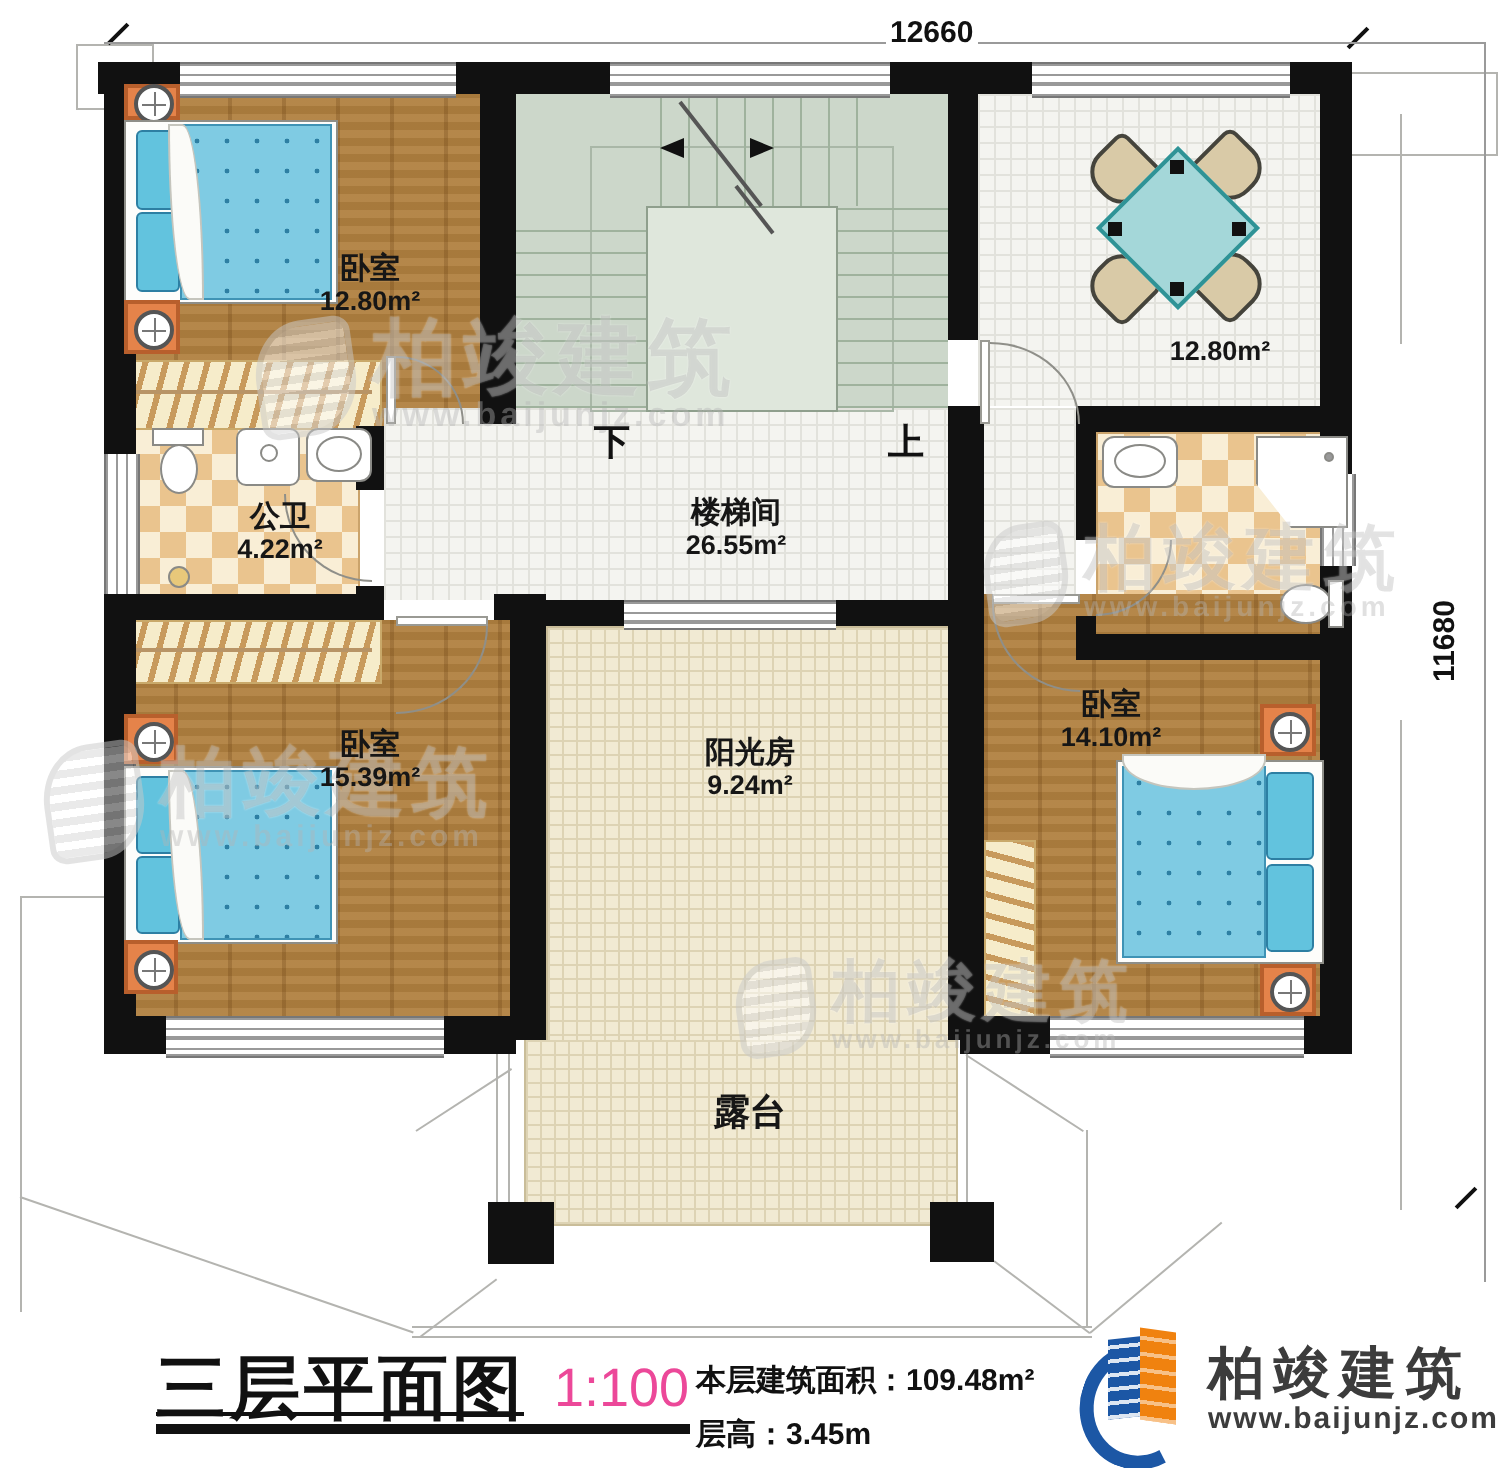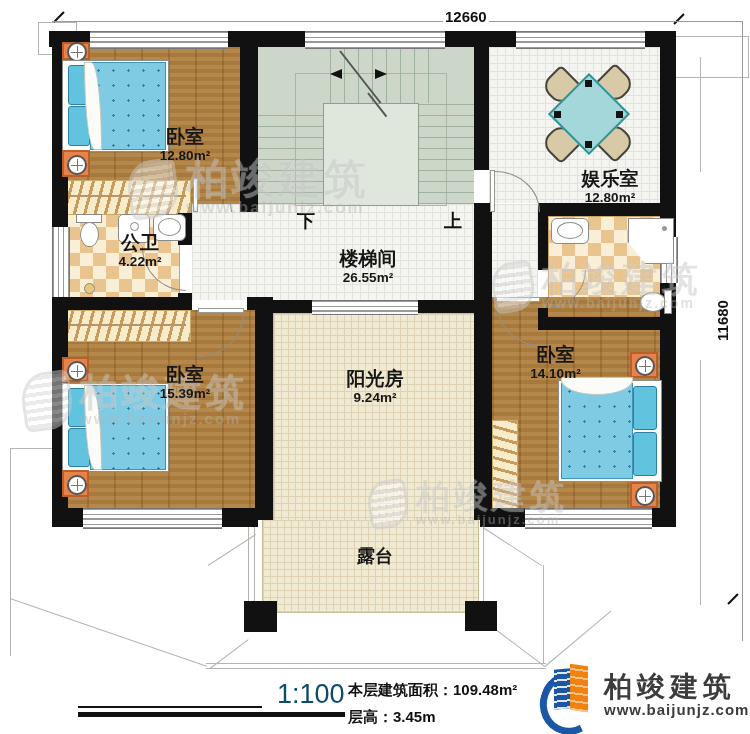--- a/index.html
+++ b/index.html
@@ -43,21 +43,21 @@
          border-radius:5px 5px 13px 13px;box-sizing:border-box;}
   .table-diamond{position:absolute;background:#a4d7d9;border:2px solid #2f9396;transform:rotate(45deg);box-sizing:border-box;}
   .corner-dot{position:absolute;width:7px;height:7px;background:#111;}
   .fixture{position:absolute;background:#fff;border:1px solid #8a8a86;box-sizing:border-box;}
   .oval{border-radius:50%;}
   
   .arc{position:absolute;box-sizing:border-box;border:0 solid #8f8f89;}
   .leaf{position:absolute;background:#fff;border:1px solid #9a9a94;box-sizing:border-box;}
   
   .rlabel{position:absolute;text-align:center;color:#161616;font-weight:bold;line-height:1.15;}
-  .rlabel .nm{font-size:19px;display:block;}
+  .rlabel .nm{font-size:15px;display:block;}
   .rlabel .ar{font-size:13.5px;display:block;}
   .updown{position:absolute;font-size:18px;font-weight:bold;color:#111;}
   .dim{position:absolute;font-size:15px;font-weight:bold;color:#111;background:#fff;padding:0 2px;}
   .thinline{position:absolute;background:#9a9a9a;}
   .roofline{position:absolute;background:#b4b4b0;}
   .tick{position:absolute;width:14px;height:2px;background:#111;transform:rotate(-45deg);}
   .outline-rect{position:absolute;border:1px solid #b4b4b0;background:transparent;}
   
   .steps-v{position:absolute;background-image:repeating-linear-gradient(90deg,#9fb29d 0 1px,transparent 1px 14px);}
   .steps-h{position:absolute;background-image:repeating-linear-gradient(0deg,#9fb29d 0 1px,transparent 1px 11px);}
@@ -68,21 +68,21 @@
   
   .wm{position:absolute;display:flex;align-items:center;gap:8px;opacity:.5;pointer-events:none;}
   .wm .wm-logo{width:44px;height:52px;border:3px solid #c9c9c9;border-radius:50% 8px 50% 8px;
        background:repeating-linear-gradient(0deg,#d6d6d6 0 4px,#fff 4px 8px);transform:rotate(-8deg);}
   .wm .wm-txt{color:#c2c2c2;font-weight:bold;}
   .wm .wm-name{font-size:42px;letter-spacing:4px;line-height:.9;color:rgba(180,180,180,.75);
        text-shadow:0 0 1px #fff;}
   .wm .wm-url{font-size:17px;letter-spacing:2px;color:rgba(180,180,180,.8);}
   
   .tb-title{position:absolute;font-size:35px;font-weight:bold;color:#111;letter-spacing:2px;}
-  .tb-scale{position:absolute;font-size:27px;color:#0c4a6e;}
+  .tb-scale{position:absolute;font-size:27px;color:#ec4899;}
   .tb-small{position:absolute;font-size:15px;font-weight:bold;color:#111;}
   .blackbar{position:absolute;background:#111;}
   .brand{position:absolute;display:flex;align-items:center;gap:8px;}
   .brand-icon{position:relative;width:56px;height:60px;}
   .brand-swoosh{position:absolute;left:0;top:6px;width:46px;height:50px;border:7px solid #1c57a5;
        border-color:transparent transparent #1c57a5 #1c57a5;border-radius:50%;transform:rotate(18deg);}
   .brand-bld-b{position:absolute;left:14px;top:4px;width:16px;height:40px;background:#1c57a5;transform:skewY(-6deg);
        background-image:repeating-linear-gradient(0deg,rgba(255,255,255,.85) 0 2px,transparent 2px 7px);}
   .brand-bld-o{position:absolute;left:30px;top:0;width:18px;height:46px;background:#f0820f;transform:skewY(8deg);
        background-image:repeating-linear-gradient(0deg,rgba(255,255,255,.5) 0 2px,transparent 2px 8px);}
@@ -292,24 +292,23 @@
         <div class="wm-name" style="font-size:34px;">柏竣建筑</div>
       <div class="wm-url" style="font-size:13px;">www.baijunjz.com</div>
       </div>
   </div>
 
   <div class="rlabel" style="left:125px;top:126px;width:120px;">
     <span class="nm">卧室</span>
     <span class="ar">12.80m²</span>
   </div>
   <div class="rlabel" style="left:550px;top:168px;width:120px;">
-    <span class="nm">娱乐室</span>
     <span class="ar">12.80m²</span>
   </div>
-  <div class="rlabel" style="left:95px;top:232px;width:90px;">
+  <div class="rlabel" style="left:95px;top:250px;width:90px;">
     <span class="nm">公卫</span>
     <span class="ar">4.22m²</span>
   </div>
   <div class="rlabel" style="left:308px;top:248px;width:120px;text-align:center;">
     <span class="nm">楼梯间</span>
     <span class="ar">26.55m²</span>
   </div>
   <div class="rlabel" style="left:125px;top:364px;width:120px;">
     <span class="nm">卧室</span>
     <span class="ar">15.39m²</span>
@@ -326,20 +325,21 @@
     <span class="nm" style="font-size:18px;">露台</span>
   </div>
   <div class="updown" style="left:297px;top:209px;">下</div>
   <div class="updown" style="left:444px;top:209px;">上</div>
 
   <div class="thinline" style="left:52px;top:21px;width:690px;height:1px;"></div>
   <div class="dim" style="left:443px;top:8px;">12660</div>
   <div class="thinline" style="left:742px;top:21px;width:1px;height:620px;"></div>
   <div class="dim" style="left:700px;top:312px;transform:rotate(-90deg);">11680</div>
 
+  <div class="tb-title" style="left:78px;top:671px;">三层平面图</div>
   <div class="blackbar" style="left:78px;top:706px;width:184px;height:2px;"></div>
   <div class="blackbar" style="left:78px;top:712px;width:267px;height:5px;"></div>
   <div class="tb-scale" style="left:277px;top:679px;">1:100</div>
   <div class="tb-small" style="left:348px;top:681px;">
     <span>本层建筑面积：</span><span>109.48m²</span>
   </div>
   <div class="tb-small" style="left:348px;top:708px;">
     <span>层高：</span><span>3.45m</span>
   </div>
 

